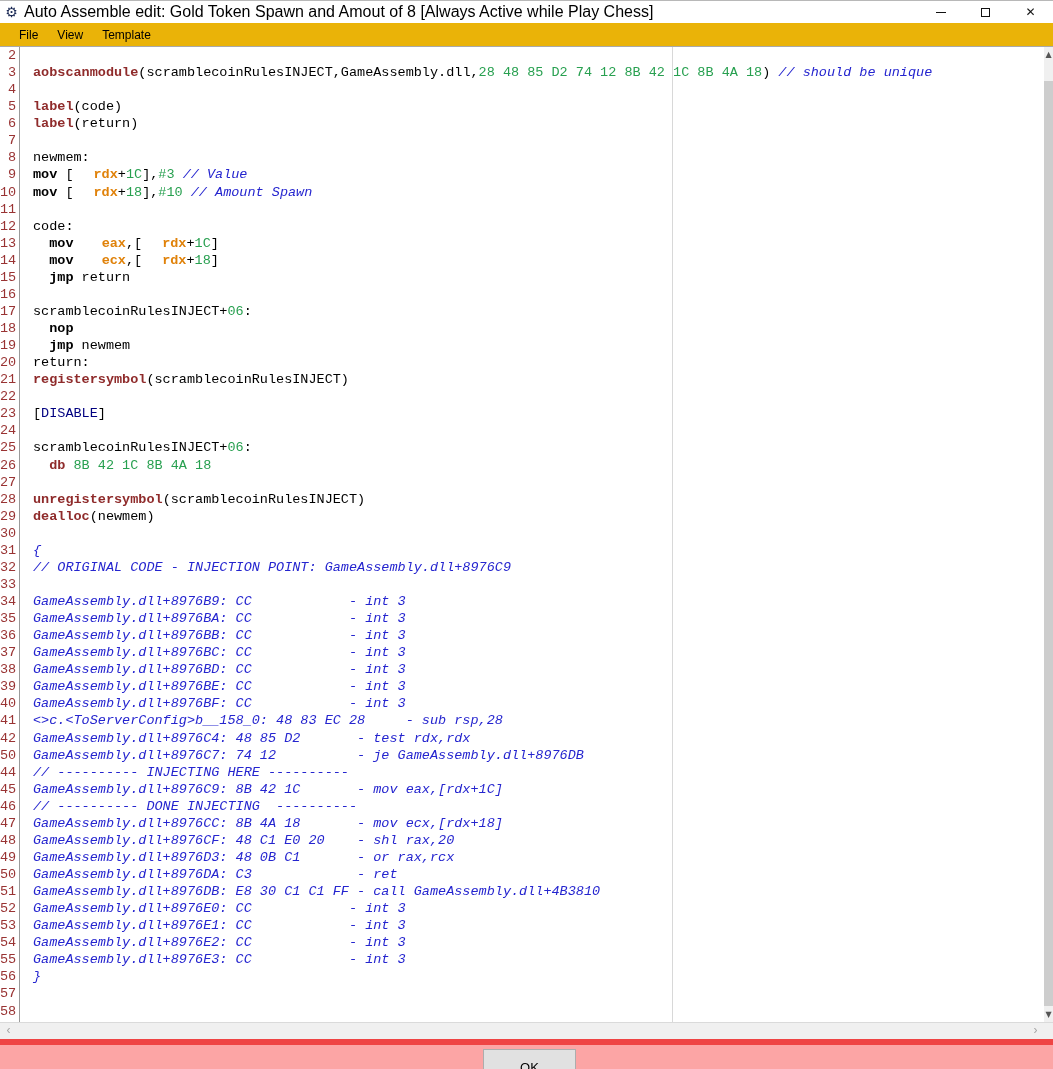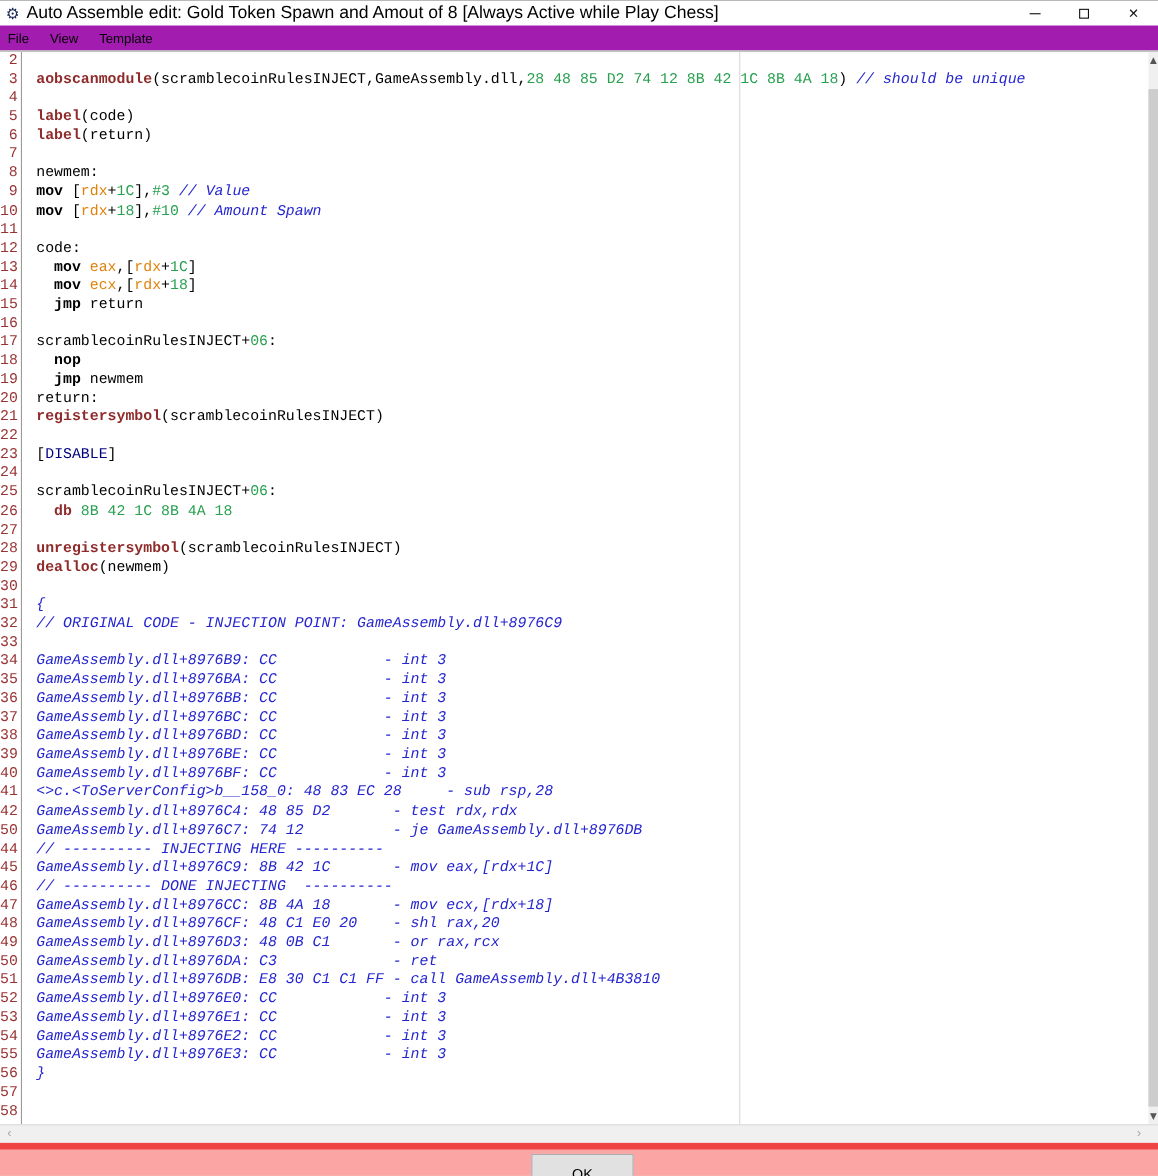--- a/index.html
+++ b/index.html
@@ -10,35 +10,35 @@
   .titlebar { height:22px; display:flex; align-items:center; background:#fff; position:relative; flex:0 0 auto; }
   .app-icon { width:15px; height:15px; margin:0 5px 0 4px; color:#1b2a55; font-size:14px; line-height:15px; text-align:center; }
   .title-text { font-size:16px; color:#000; white-space:nowrap; }
   .controls { position:absolute; right:0; top:0; height:22px; display:flex; }
   .ctl { width:45px; height:22px; display:flex; align-items:center; justify-content:center; color:#111; }
   .glyph-min { width:10px; height:1px; background:#111; }
   .glyph-max { width:9px; height:9px; border:1px solid #111; }
   .glyph-close { font-size:12px; line-height:12px; }
 
   
-  .menubar { height:23px; display:flex; align-items:center; background:#a21caf; padding-left:4px; flex:0 0 auto; }
+  .menubar { height:23px; display:flex; align-items:center; background:#eab308; padding-left:16px; flex:0 0 auto; }
   .menu-item { font-size:12px; color:#000; margin-right:13px; padding:2px 3px; }
 
   
   .editor { position:relative; flex:0 0 auto; height:976px; background:#fff; border-top:1px solid #a9a9a9; overflow:hidden;
             font-family:"Liberation Mono",monospace; font-size:13.5px; line-height:17.06px; }
   .gutter { position:absolute; left:0; top:0; bottom:0; width:20px; background:#fff; border-right:1px solid #9a9a9a; text-align:right; padding-right:3px; z-index:3; }
   .gutter .ln { color:var(--c-lnum); white-space:pre; min-height:17.06px; }
   .margin-line { position:absolute; left:672px; top:0; bottom:0; width:1px; background:#d8d8d8; z-index:1; }
   .code { position:absolute; left:33px; top:0; z-index:2; }
   .row { white-space:pre; min-height:17.06px; }
   .tk-pl  { color:#000; }
   .tk-kw  { color:var(--c-kw); font-weight:bold; }
   .tk-ins { color:#000; font-weight:bold; }
-  .tk-reg { color:var(--c-reg); font-weight:normal; }
+  .tk-reg { color:var(--c-reg); font-weight:bold;margin-left:20px; }
   .tk-num { color:var(--c-num); }
   .tk-com { color:var(--c-com); font-style:italic; }
   .tk-sec { color:var(--c-sec); }
 
   
   .vscroll { position:absolute; right:0; top:0; bottom:0; width:9px; background:#f0f0f0; z-index:4; }
   .vs-arrow { position:absolute; left:0; width:9px; height:15px; color:#555; font-size:8px; line-height:15px; text-align:center; font-family:"DejaVu Sans",sans-serif; }
   .vs-up { top:0; }
   .vs-down { bottom:0; }
   .vs-thumb { position:absolute; left:0; width:9px; top:34px; height:925px; background:#cdcdcd; }

